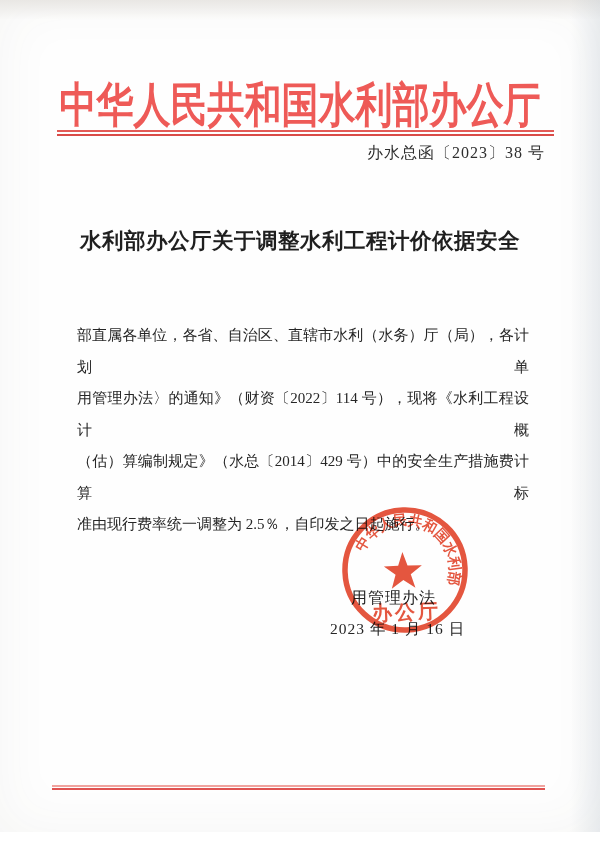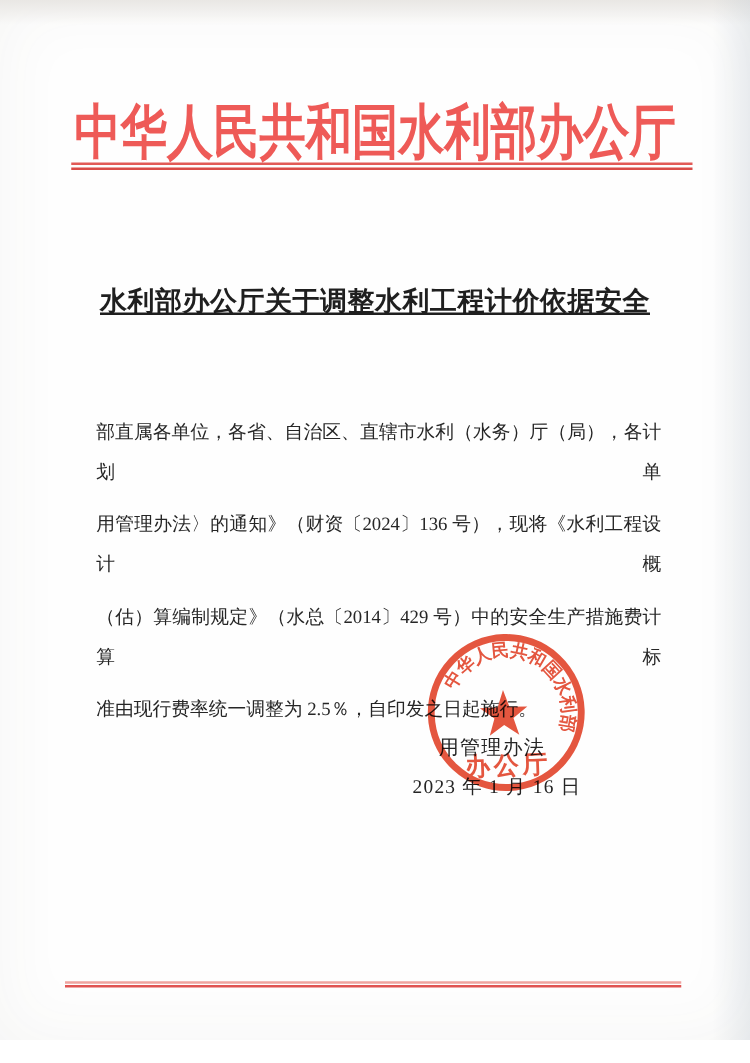--- a/index.html
+++ b/index.html
@@ -34,28 +34,28 @@
   .rule{position:absolute;left:57px;width:497px;pointer-events:none;}
   .rule.a{top:130px;height:2px;background:var(--line-red,#e25a56);}
   .rule.b{top:134px;height:2px;background:#d94b47;}
   .docnum{
     position:absolute;top:143px;right:55px;
     font-size:16px;color:#2e2e2e;letter-spacing:1px;white-space:nowrap;
   }
   .title{
     position:absolute;top:224px;left:0;width:600px;
     text-align:center;font-size:21.5px;font-weight:bold;
-    line-height:35px;color:#1f1f1f;letter-spacing:0.5px;text-decoration:underline;
+    line-height:35px;color:#1f1f1f;letter-spacing:0.5px;
   }
   .body-block{
     position:absolute;top:320px;left:77px;width:452px;
     font-size:15px;line-height:31.5px;color:#262626;
     letter-spacing:0px;
   }
-  .body-line{text-align:justify;text-align-last:left;margin-top:11px;}
+  .body-line{text-align:justify;text-align-last:left;}
   .body-line.jl{text-align-last:justify;}
   .body-line.ind{padding-left:36px;}
   .issuer{
     position:absolute;top:588px;left:351px;
     font-size:16px;letter-spacing:1px;color:#252525;white-space:nowrap;
   }
   .sign-date{
     position:absolute;top:619px;left:330px;
     font-size:15.5px;letter-spacing:1px;color:#252525;white-space:nowrap;
   }
@@ -72,29 +72,30 @@
 </head>
 <body>
 
 <div class="page">
 
   <div class="agency">中华人民共和国水利部办公厅</div>
 
   <div class="rule a"></div>
   <div class="rule b"></div>
 
+  <div class="docnum">办水总函〔2023〕38 号</div>
 
   <div class="title">
     <div>水利部办公厅关于调整水利工程计价依据安全</div>
   </div>
 
   <div class="body-block">
 
   <div class="body-line jl">部直属各单位，各省、自治区、直辖市水利（水务）厅（局），各计划单</div>
-      <div class="body-line jl">用管理办法〉的通知》（财资〔2024〕136 号），现将《水利工程设计概</div>
+      <div class="body-line jl">用管理办法〉的通知》（财资〔2022〕114 号），现将《水利工程设计概</div>
       <div class="body-line jl">（估）算编制规定》（水总〔2014〕429 号）中的安全生产措施费计算标</div>
       <div class="body-line">准由现行费率统一调整为 2.5％，自印发之日起施行。</div>
     </div>
 
   <div class="issuer">用管理办法</div>
   <div class="sign-date">2023 年 1 月 16 日</div>
 
   <svg class="seal" viewBox="0 0 140 140" xmlns="http://www.w3.org/2000/svg">
     <circle cx="70" cy="70" r="60" fill="none" stroke="#e2432a" stroke-width="5.5"></circle>
     <polygon fill="#e2432a" points="68,52 63.3,65.5 49,65.8 60.4,74.5 56.2,88.2 68,80 79.8,88.2 75.6,74.5 87,65.8 72.7,65.5"></polygon>

